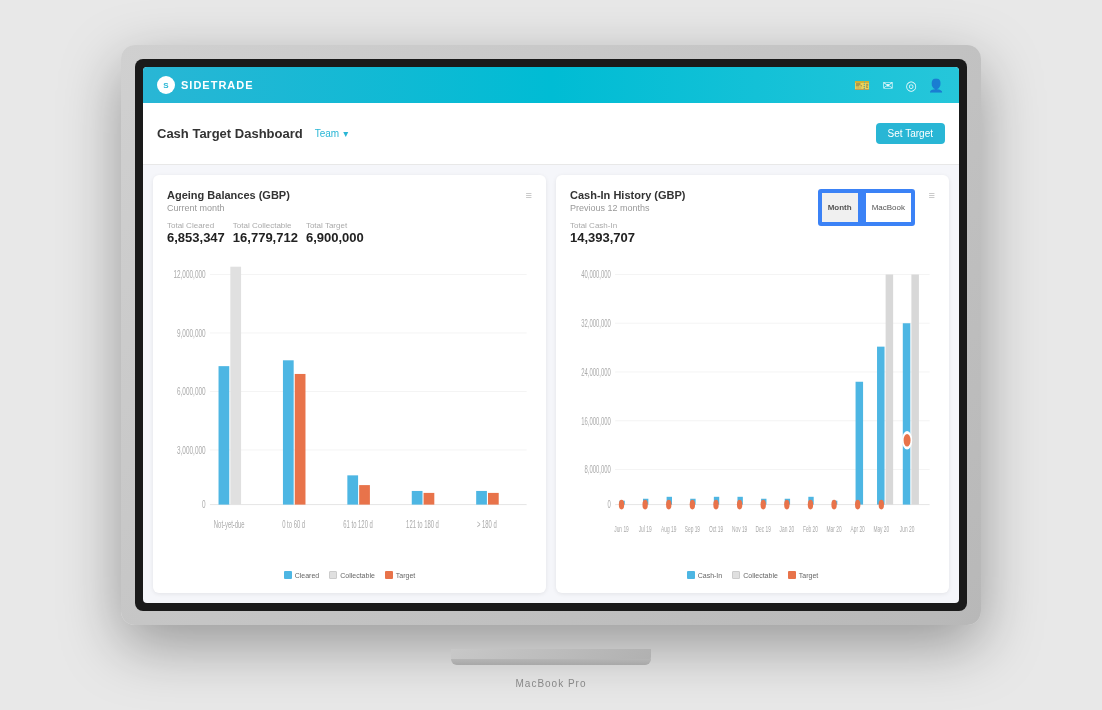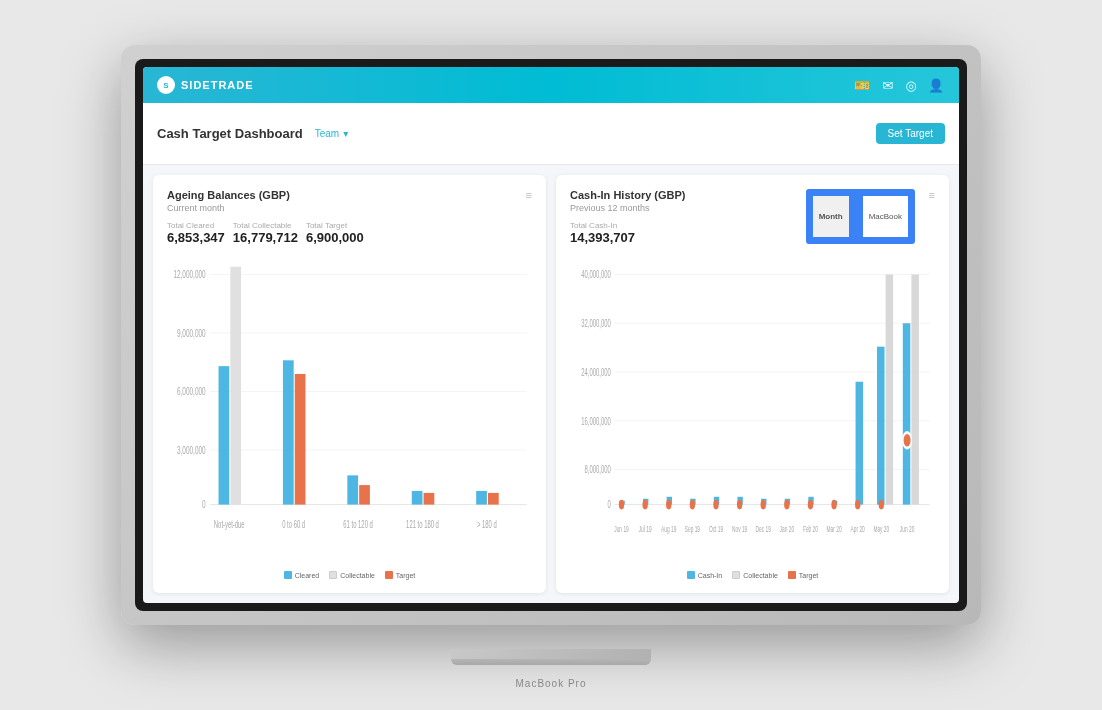--- a/index.html
+++ b/index.html
@@ -239,23 +239,23 @@
       width: 8px;
       height: 8px;
       border-radius: 1px;
     }
 
     .legend-dot.cleared { background: #4db6e3; }
     .legend-dot.collectable { background: #e0e0e0; border: 1px solid #ccc; }
     .legend-dot.target { background: #e8734a; }
 
     .period-btn {
-      padding: 16px 6px;
+      padding: 10px 6px;
       font-size: 8px;
-      border: 7px solid #3b82f6;
+      border: 4px solid #3b82f6;
       background: white;
       cursor: pointer;
       color: #555;
     }
 
     .period-btn.active {
       background: #f0f0f0;
       font-weight: 600;
     }
 

